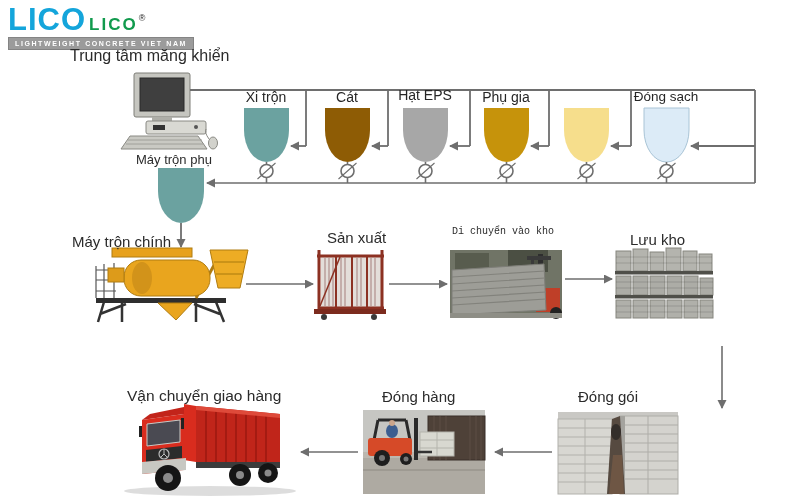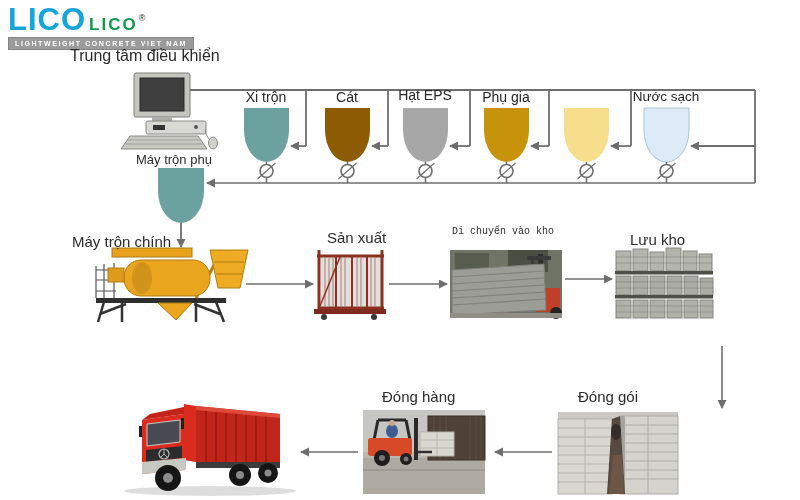--- a/index.html
+++ b/index.html
@@ -235,29 +235,30 @@
 
   <div id="logo">
     <div class="brand">
       <span class="lico" style="color: rgb(20, 165, 219);">LICO</span>
       <span class="wall" style="color: rgb(17, 154, 77);">LICO</span>
       <span class="reg">®</span>
     </div>
     <div class="tagline">LIGHTWEIGHT CONCRETE VIET NAM</div>
   </div>
 
-  <div class="lbl" id="title">Trung tâm điều khiển</div>
+  <div class="lbl" id="title">Trung tâm măng khiển</div>
 
   <div class="hopper-lbl" style="left:218px;top:89px;">Xi trộn</div>
   <div class="hopper-lbl" style="left:299px;top:89px;">Cát</div>
   <div class="hopper-lbl" style="left:377px;top:87px;">Hạt EPS</div>
   <div class="hopper-lbl" style="left:458px;top:89px;">Phụ gia</div>
-  <div class="hopper-lbl" style="left:618px;top:89px;font-size:13.5px;">Nước sạch</div>
+  <div class="hopper-lbl" style="left:618px;top:89px;font-size:13.5px;">Đóng sạch</div>
 
   <div class="lbl" id="lbl-aux">Máy trộn phụ</div>
   <div class="lbl" id="lbl-main">Máy trộn chính</div>
   <div class="lbl" id="lbl-prod">Sản xuất</div>
   <div class="lbl" id="lbl-move">Di chuyển vào kho</div>
   <div class="lbl" id="lbl-store">Lưu kho</div>
   <div class="lbl" id="lbl-pack">Đóng gói</div>
   <div class="lbl" id="lbl-load">Đóng hàng</div>
+  <div class="lbl" id="lbl-deliv">Vận chuyển giao hàng</div>
 
 </div>
 
 </body></html>

